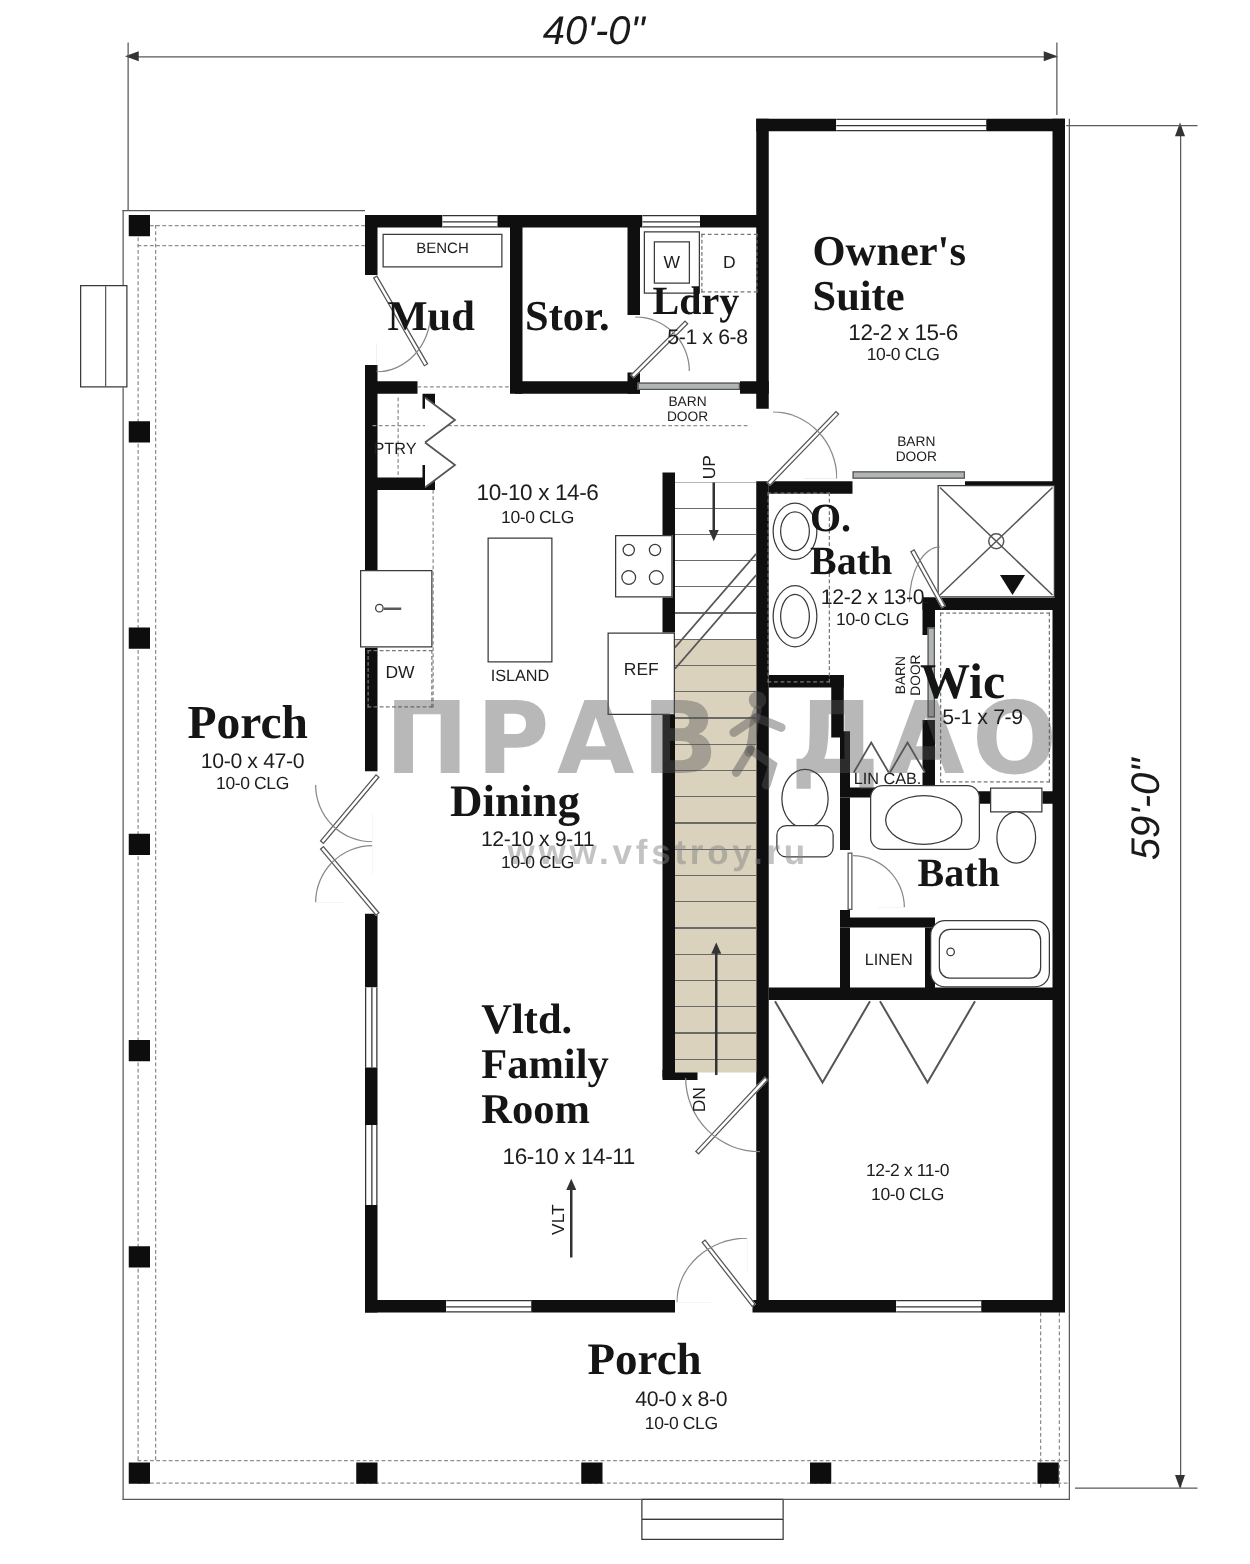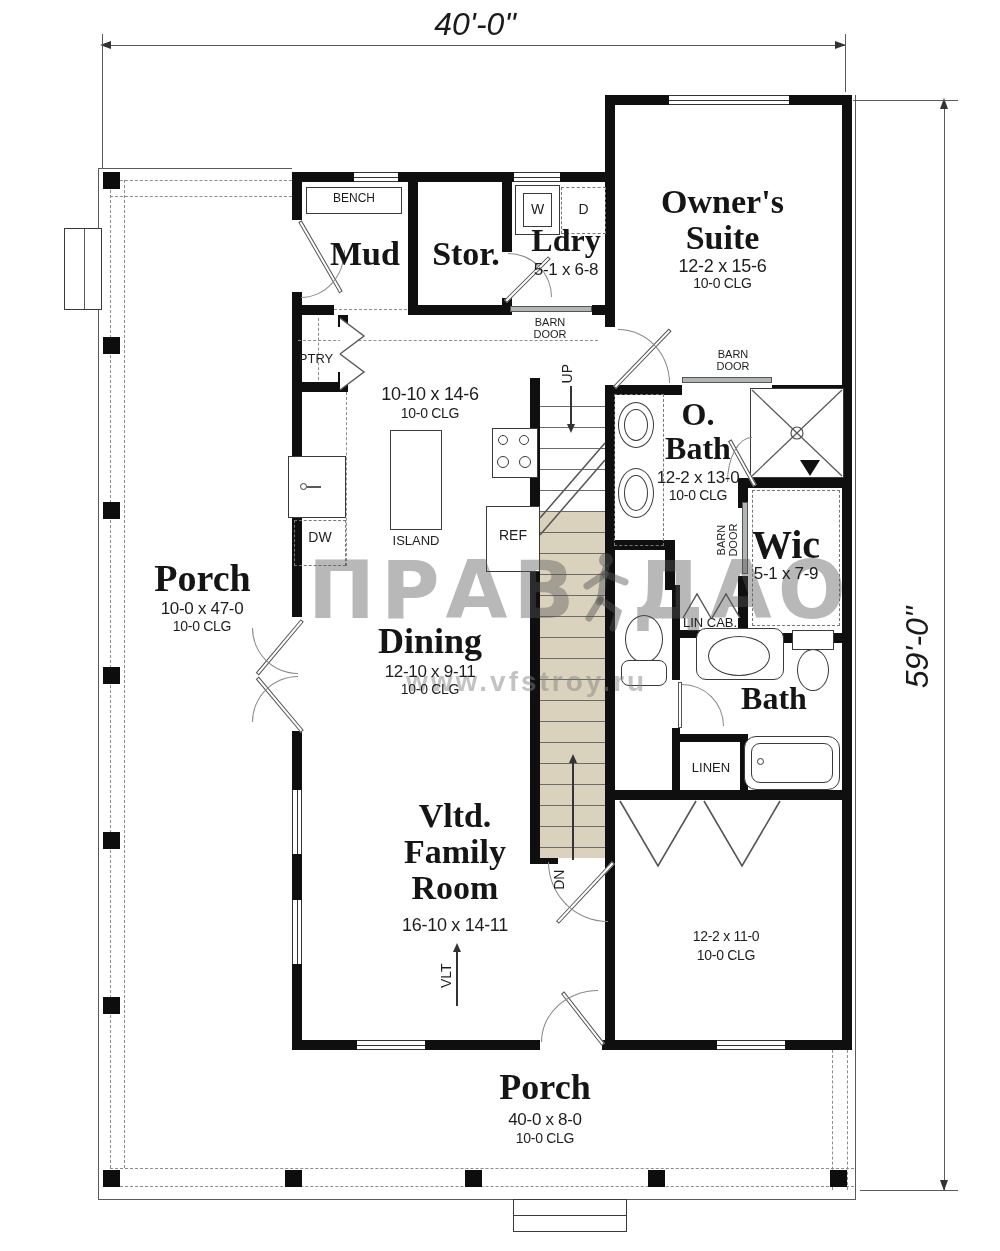--- a/index.html
+++ b/index.html
@@ -17,21 +17,21 @@
   .dbox{position:absolute;border:1.2px dashed #777;box-sizing:border-box}
   .ell{position:absolute;border:1.4px solid #3a3a3a;border-radius:50%;background:#fff;box-sizing:border-box}
   .post{position:absolute;width:17px;height:17px;background:#0d0d0d}
   .bar{position:absolute;background:#b2b6b2;border:1px solid #555;box-sizing:border-box}
   .leaf{position:absolute;height:4px;background:#fff;border:1px solid #555;transform-origin:2px 2px;box-sizing:border-box}
   .arc{position:absolute;box-sizing:border-box}
   .arc-tl{border-top:1.4px solid #888;border-left:1.4px solid #888;border-radius:100% 0 0 0}
   .arc-tr{border-top:1.4px solid #888;border-right:1.4px solid #888;border-radius:0 100% 0 0}
   .arc-bl{border-bottom:1.4px solid #888;border-left:1.4px solid #888;border-radius:0 0 0 100%}
   .arc-br{border-bottom:1.4px solid #888;border-right:1.4px solid #888;border-radius:0 0 100% 0}
-  .rname{position:absolute;font-family:"Liberation Serif",serif;font-weight:700;color:#151515;text-align:center;line-height:1.06;z-index:8}
+  .rname{position:absolute;font-family:"Liberation Serif",serif;font-weight:700;color:#151515;text-align:left;line-height:1.06;z-index:8}
   .dims{position:absolute;color:#1d1d1d;text-align:center;z-index:8;letter-spacing:-.3px}
   .lbl{position:absolute;color:#1d1d1d;text-align:center;z-index:8;line-height:1.1}
   .tri{position:absolute;width:0;height:0;border-style:solid;border-color:transparent}
   .treads{position:absolute;background-image:repeating-linear-gradient(to bottom,transparent 0,transparent 20px,#6a6a6a 20px,#6a6a6a 21px)}
   .dimlbl{position:absolute;font-style:italic;color:#1a1a1a;text-align:center;z-index:9}
   .wm{position:absolute;z-index:6;font-weight:bold}
   svg{position:absolute;overflow:visible}
 </style>
 </head>
 <body>

